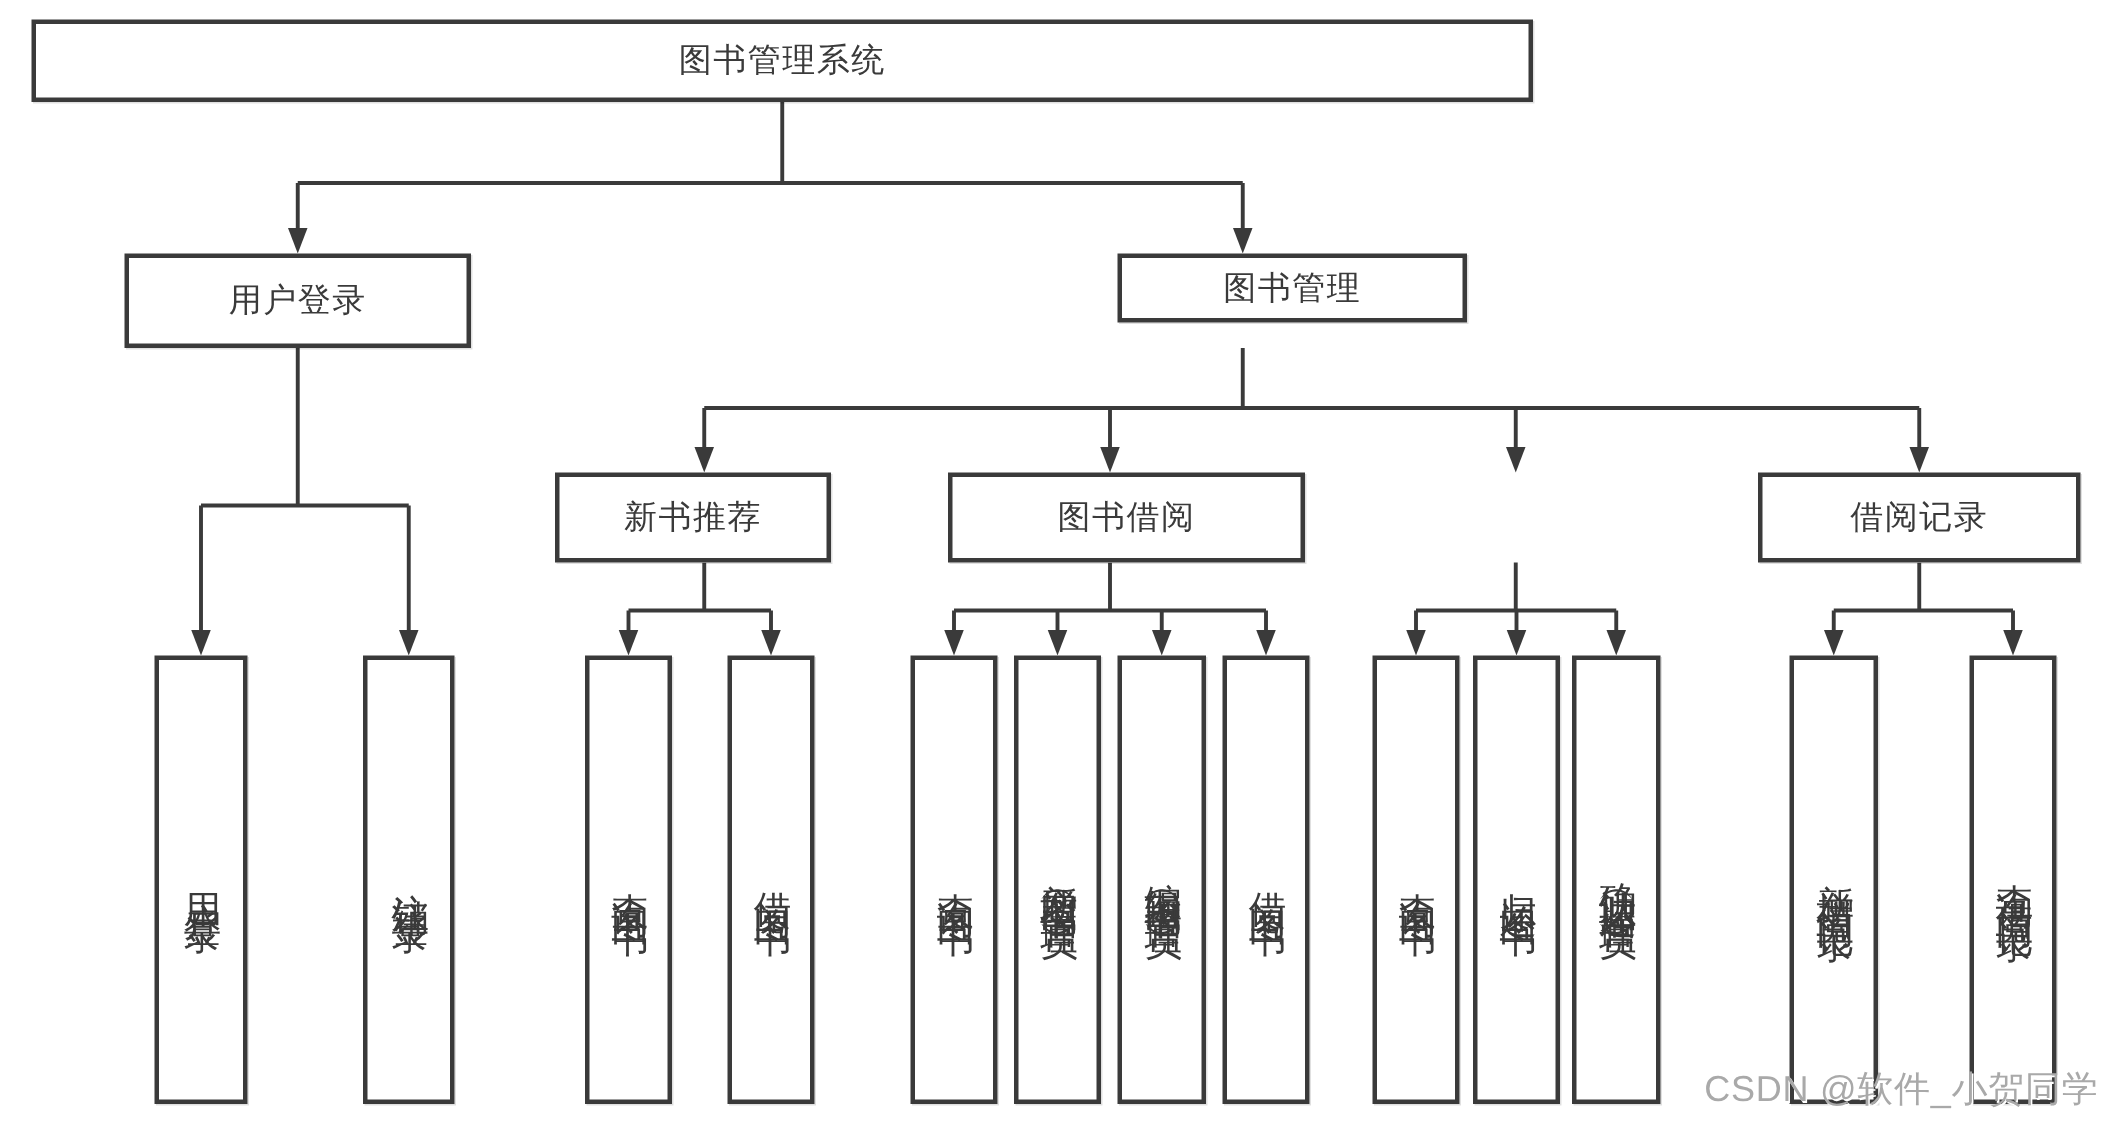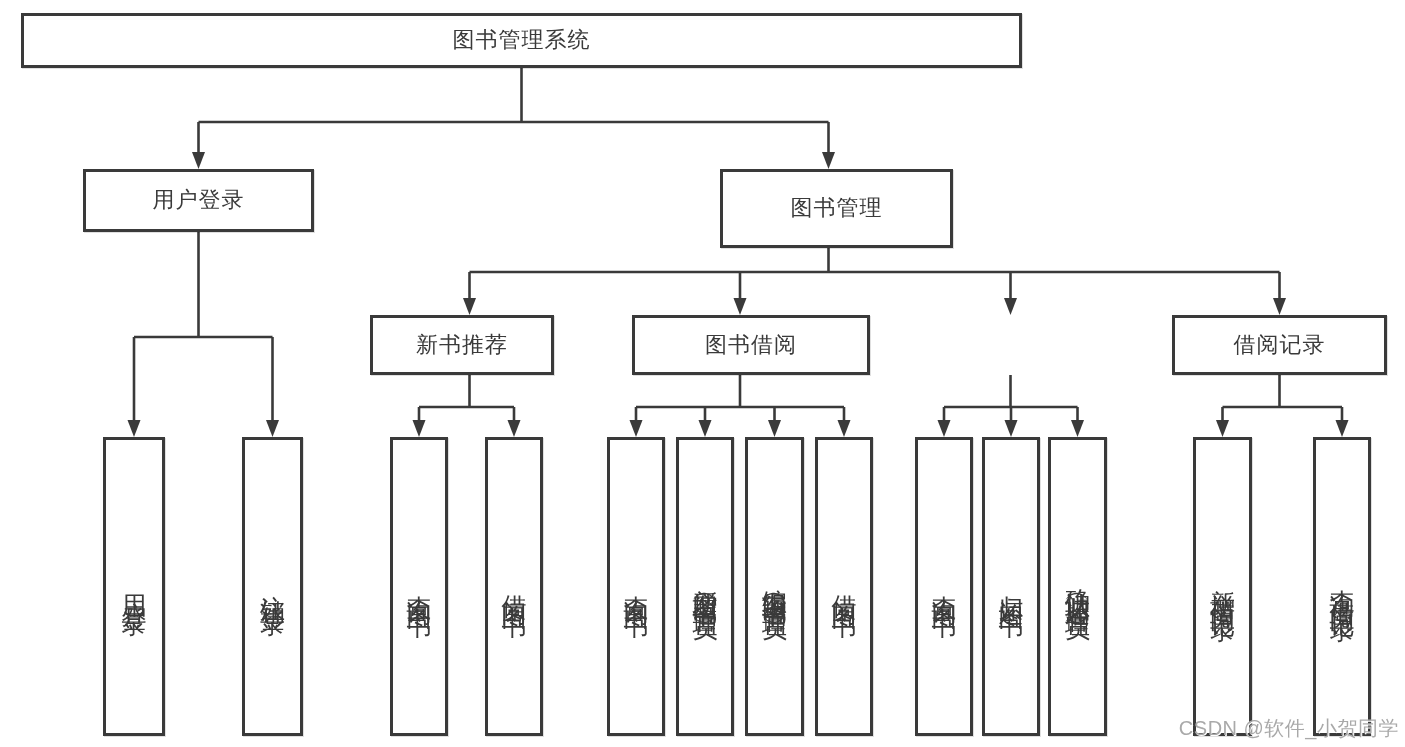--- a/index.html
+++ b/index.html
@@ -28,21 +28,21 @@
     writing-mode:vertical-rl;
     font-size:25px;
     line-height:1;
     letter-spacing:6px;
     padding:6px 0;
   }
   .vbox.long{letter-spacing:4px;}
   .watermark{
     position:absolute;
     right:6px;bottom:5px;
-    font-size:20px;
+    font-size:24px;
     letter-spacing:0.5px;
     text-shadow:1px 1px 0 #ffffff;
     white-space:nowrap;
   }
 </style>
 </head>
 <body>
 
 <div class="canvas">
 
@@ -111,21 +111,21 @@
       <polygon points="1004.5,420 1017.5,420 1011,437"></polygon>
       <polygon points="1071,420 1084,420 1077.5,437"></polygon>
       <polygon points="1216,420 1229,420 1222.5,437"></polygon>
       <polygon points="1335.5,420 1348.5,420 1342,437"></polygon>
     </g>
   </svg>
 
   <div class="box hbox" style="left:21px;top:13px;width:1001px;height:55px">图书管理系统</div>
 
   <div class="box hbox" style="left:83px;top:169px;width:231px;height:63px">用户登录</div>
-  <div class="box hbox" style="left:720px;top:169px;width:233px;height:79px">图书管理</div>
+  <div class="box hbox" style="left:745px;top:169px;width:233px;height:46px">图书管理</div>
 
   <div class="box hbox" style="left:370px;top:315px;width:184px;height:60px">新书推荐</div>
   <div class="box hbox" style="left:632px;top:315px;width:238px;height:60px">图书借阅</div>
   <div class="box hbox" style="left:1172px;top:315px;width:215px;height:60px">借阅记录</div>
 
   <div class="box vbox" style="left:103px;top:437px;width:62px;height:299px">用户登录</div>
   <div class="box vbox" style="left:242px;top:437px;width:61px;height:299px">注销登录</div>
 
   <div class="box vbox" style="left:390px;top:437px;width:58px;height:299px">查询图书</div>
   <div class="box vbox" style="left:485px;top:437px;width:58px;height:299px">借阅图书</div>

